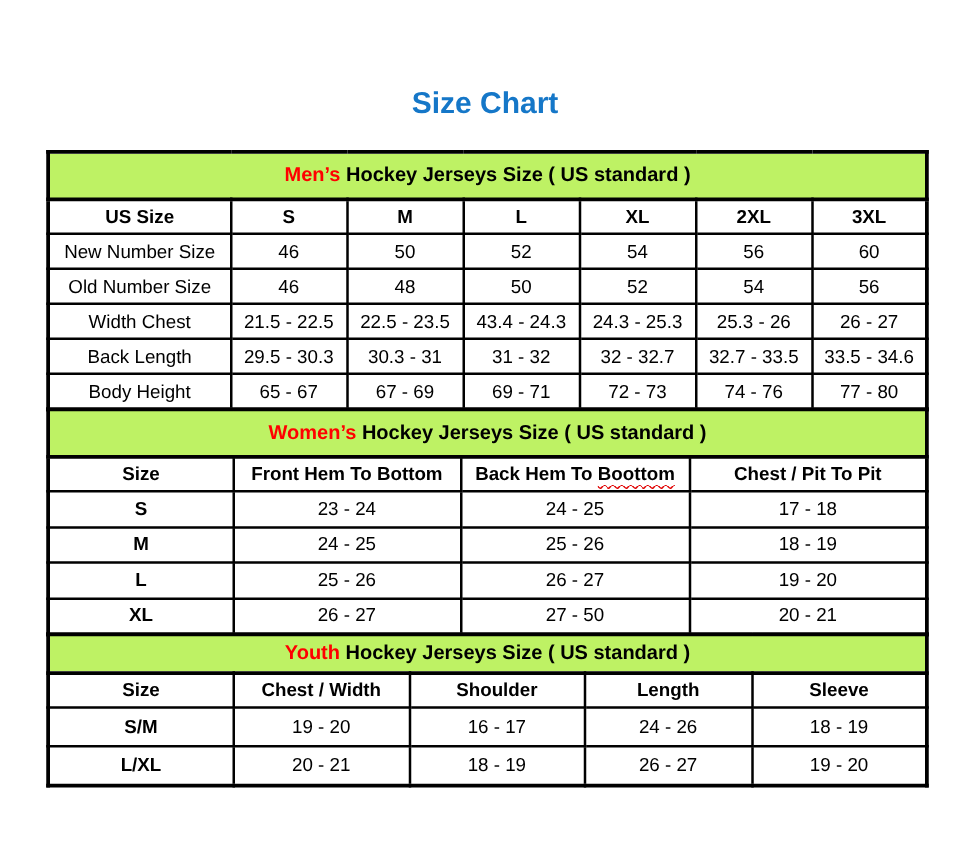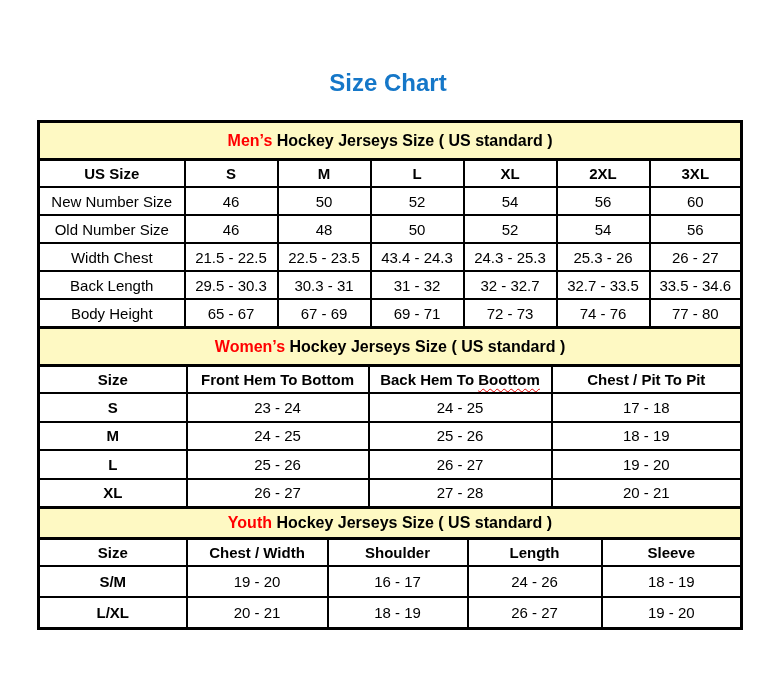--- a/index.html
+++ b/index.html
@@ -16,21 +16,21 @@
 
   table {
     border-collapse:collapse; table-layout:fixed;
     width:703px; border:3px solid #000;
   }
   table.stacked { margin-top:-3px; }
 
   td, th { border:2px solid #000; padding:0; text-align:center; vertical-align:middle; white-space:nowrap; overflow:hidden; }
 
   .band td {
-    background:#fef9c3; border:3px solid #000;
+    background:#bef264; border:3px solid #000;
     font-weight:bold; font-size:16px;
   }
   .band-hl { color:#FF0000; }
 
   .hdr th { font-weight:bold; font-size:15px; }
   .data td { font-weight:normal; font-size:15px; }
   .data td.bold-label { font-weight:bold; }
 
   .mens  .band td { height:35px; }
   .mens  .hdr th  { height:25px; }
@@ -163,21 +163,21 @@
       </tr>
       <tr class="data">
         <td class="bold-label">L</td>
         <td>25 - 26</td>
         <td>26 - 27</td>
         <td>19 - 20</td>
       </tr>
       <tr class="data">
         <td class="bold-label">XL</td>
         <td>26 - 27</td>
-        <td>27 - 28</td>
+        <td>27 - 50</td>
         <td>20 - 21</td>
       </tr>
     </tbody>
       </table>
 
     <table class="youth stacked">
       <colgroup>
         <col style="width:148px">
           <col style="width:141px">
           <col style="width:140px">

